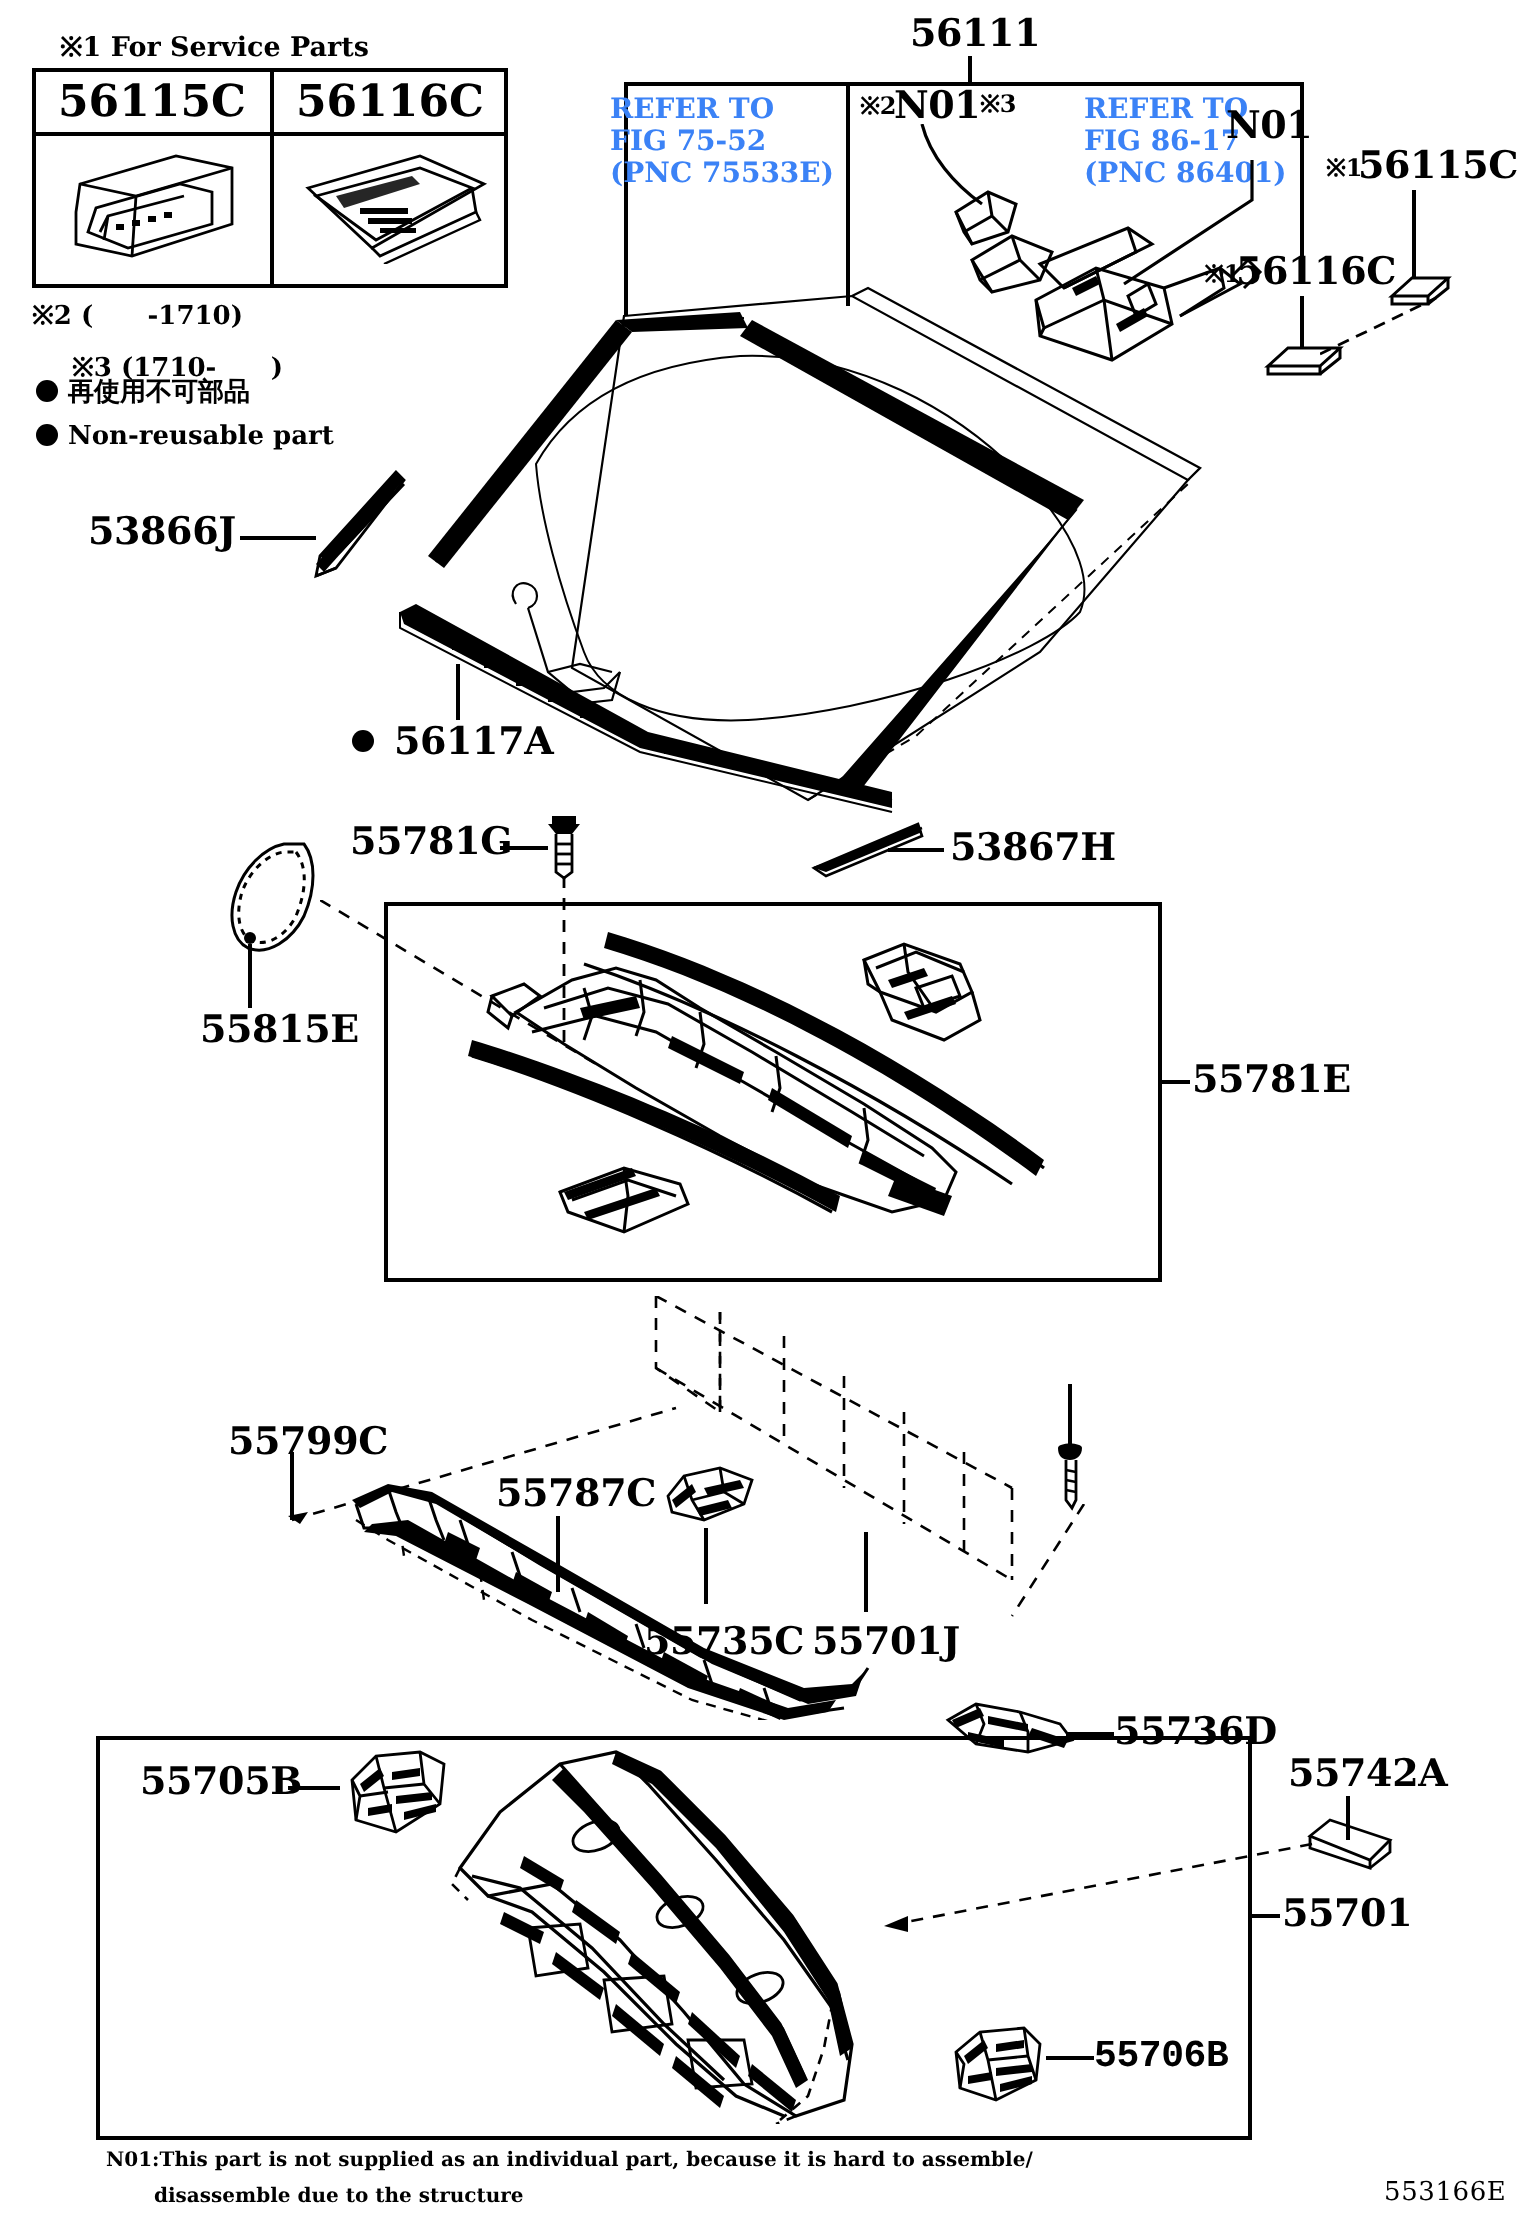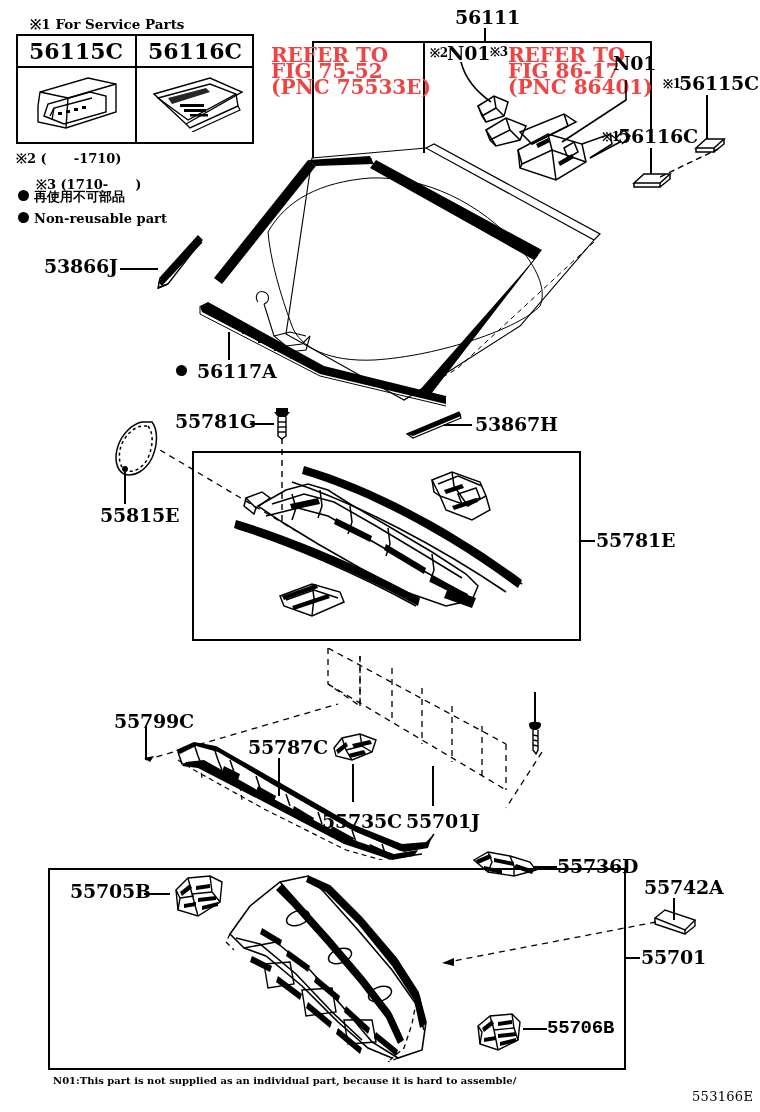--- a/index.html
+++ b/index.html
@@ -24,24 +24,25 @@
     color: #000000;
     white-space: nowrap;
     letter-spacing: -0.2px;
     line-height: 1.0;
   }
   .partnum { font-size: 19px; }
   .reftext {
     position: absolute;
     font-family: "DejaVu Serif", serif;
     font-weight: bold;
-    font-size: 20px;
+    font-size: 14px;
     line-height: 16px;
     white-space: pre;
-    color: #ef4444;
+    color: #3b82f6;
+    margin-left: 34px;
   }
   .note {
     position: absolute;
     font-family: "DejaVu Serif", serif;
     font-weight: bold;
     font-size: 13px;
     line-height: 17px;
     color: #000;
     white-space: pre;
   }
@@ -654,16 +655,17 @@
       <path d="M24 10 L38 8 L38 12 L24 14 Z"></path>
       <path d="M24 22 L42 20 L42 24 L24 26 Z"></path>
       <path d="M10 26 L22 24 L22 28 L10 30 Z"></path>
       <path d="M26 30 L42 26 L42 30 L26 34 Z"></path>
     </g>
   </svg>
   <div class="leader hline" style="left:523px; top:1028px; width:24px;"></div>
   <div class="lbl partnum" style="left:547px; top:1019px;font-family:Liberation Mono, monospace;">55706B</div>
 
   <div class="footnote" style="left:53px; top:1072px;">N01:This part is not supplied as an individual part, because it is hard to assemble/</div>
+  <div class="footnote" style="left:77px; top:1090px;">disassemble due to the structure</div>
 
   <div class="footer-code" style="left:692px; top:1089px;">553166E</div>
 
 </div>
 
 </body></html>

